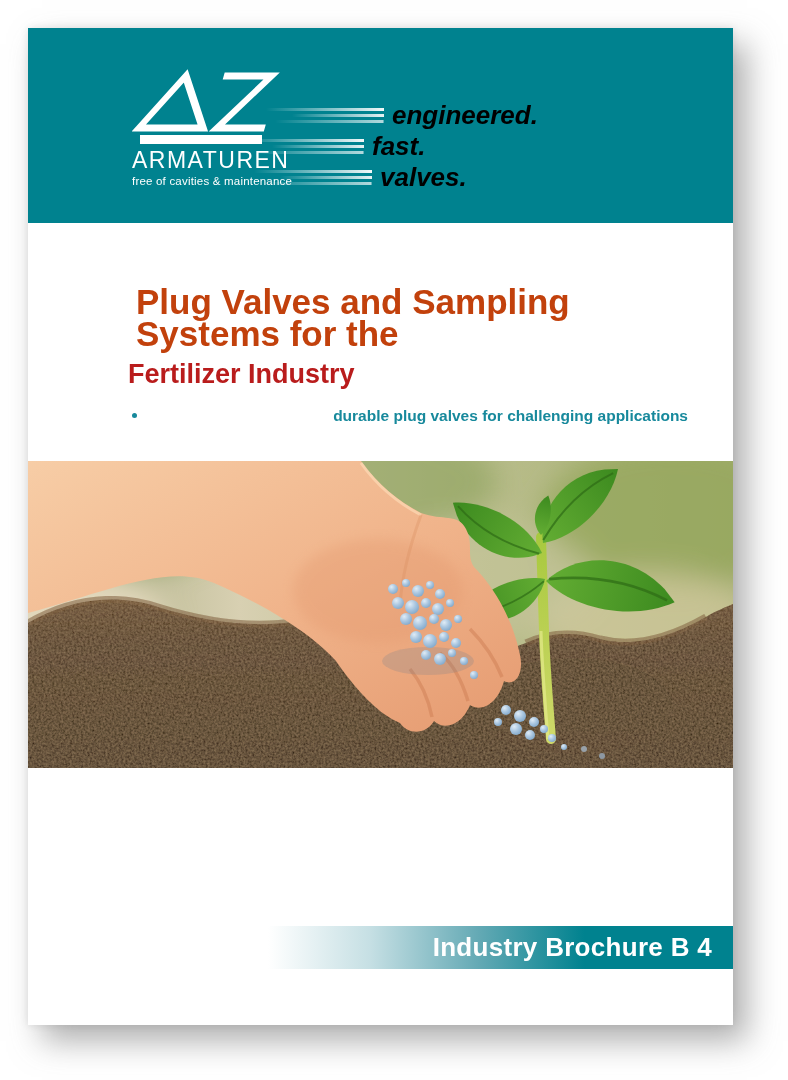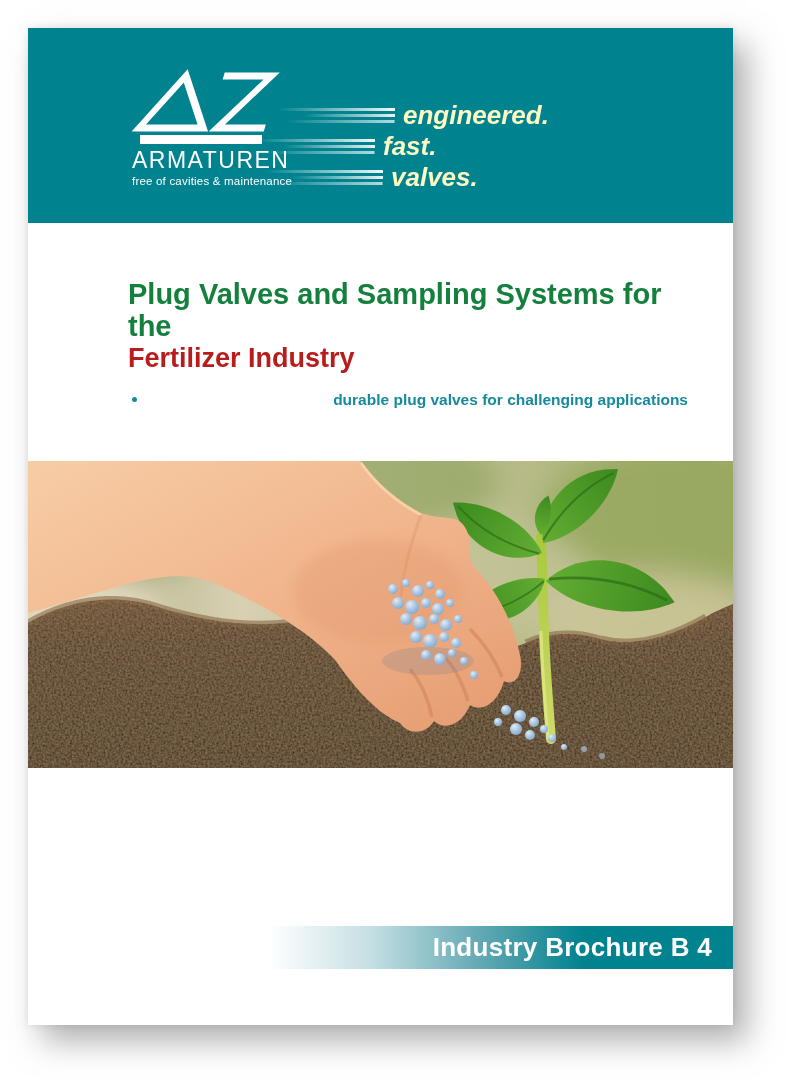--- a/index.html
+++ b/index.html
@@ -20,40 +20,40 @@
   }
   .logo{position:absolute;left:104px;top:40px;width:170px;}
   .logo-glyph{display:block;}
   .logo-company{
     margin-top:0;color:#fff;font-weight:normal;font-size:23px;
     letter-spacing:1.5px;line-height:24px;
   }
   .logo-sub{
     color:#fff;font-size:11.5px;letter-spacing:.2px;margin-top:3px;white-space:nowrap;
   }
-  .slogan{position:absolute;left:229px;top:72px;width:330px;color:#fef9c3;text-align:right;}
+  .slogan{position:absolute;left:218px;top:72px;width:330px;color:#000000;text-align:right;}
   .slogan-row{display:flex;align-items:center;height:31px;}
   .slogan-row.r1{margin-left:20px;}
   .slogan-row.r3{margin-left:8px;}
   .streak{
     width:118px;height:19px;margin-right:8px;flex:none;
     background-repeat:no-repeat;
     background-image:
       linear-gradient(to right, rgba(255,255,255,0), rgba(255,255,255,.95)),
       linear-gradient(to right, rgba(255,255,255,0), rgba(255,255,255,.90)),
       linear-gradient(to right, rgba(255,255,255,0), rgba(255,255,255,.70));
     background-size:100% 3px,78% 3px,92% 3px;
     background-position:right 2px,right 8px,right 14px;
   }
   .slogan-word{
     font-weight:bold;font-style:italic;font-size:26px;line-height:31px;white-space:nowrap;
   }
   
   .intro{position:absolute;left:100px;top:250px;width:560px;}
-  .title-line1{color:#15803d;font-weight:bold;font-size:29px;line-height:32px;margin:0;}
+  .title-line1{color:#c2410c;font-weight:bold;font-size:35px;line-height:32px;margin:8px;}
   .title-line2{color:#b91c1c;font-weight:bold;font-size:27px;line-height:32px;margin:0;}
   .bullets{margin:12px 0 0 0;padding:0;list-style:none;text-align:right;}
   .bullets li{
     position:relative;color:#17899C;font-weight:bold;font-size:15.5px;
     line-height:27px;padding-left:22px;margin:0;
   }
   .bullets li::before{
     content:"";position:absolute;left:4px;top:11px;width:5px;height:5px;border-radius:50%;
     background:#17899C;
   }

